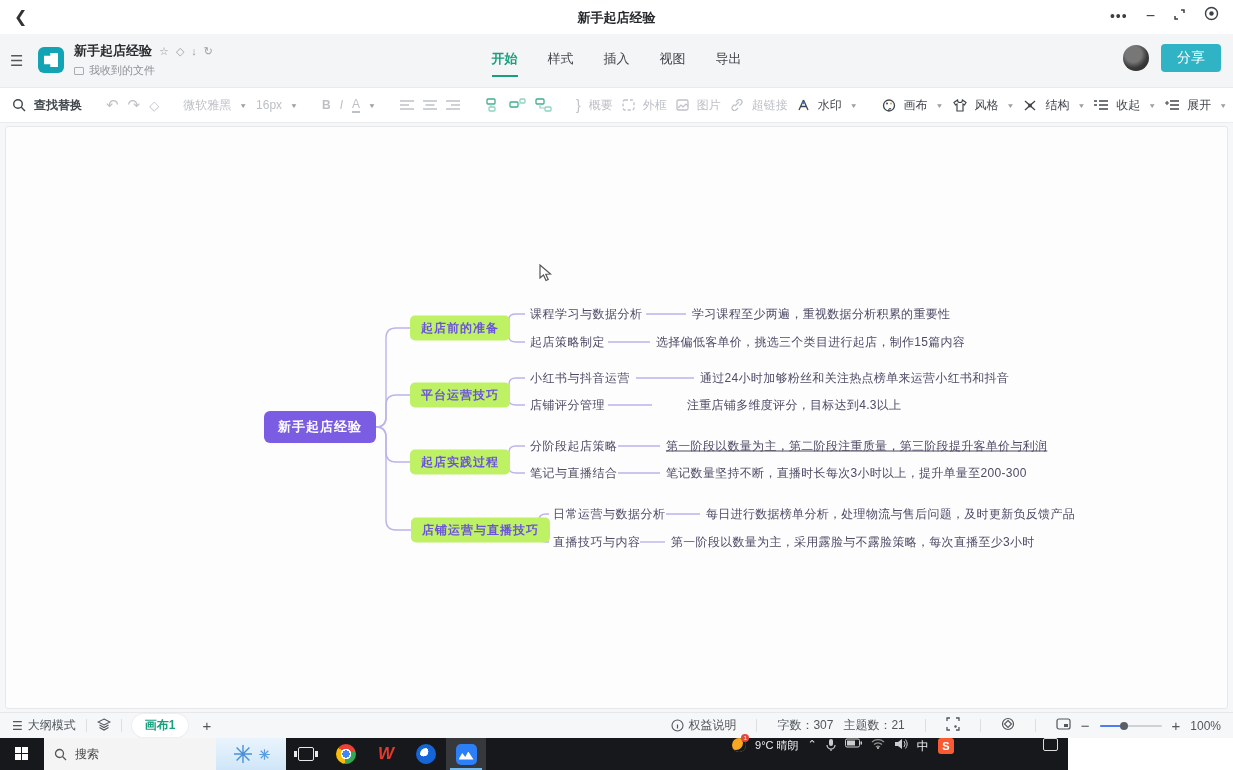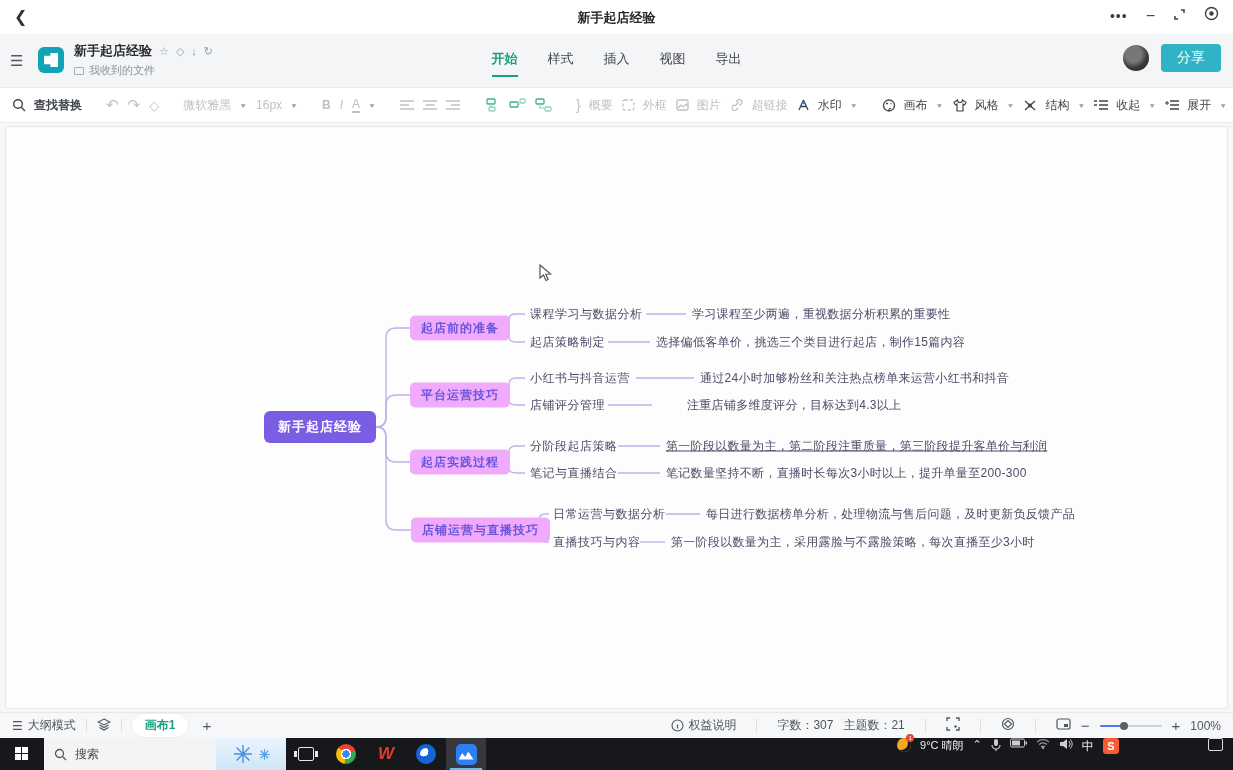--- a/index.html
+++ b/index.html
@@ -36,35 +36,35 @@
   #toolbar .it { display:flex; align-items:center; gap:8px; cursor:pointer; }
   .caret { font-size:8px; color:#9aa0a6; transform:scaleY(.8); }
   .ticon { display:inline-block; vertical-align:middle; }
   .helpc { width:15px; height:15px; border:1px solid #6a6f75; border-radius:50%; font-size:10px; line-height:14px; text-align:center; color:#6a6f75; }
   
   #canvaswrap { position:absolute; left:0; top:123px; width:1233px; height:589px; background:#f6f7f8; }
   #canvas { position:absolute; left:5px; top:3px; width:1223px; height:583px; background:#fdfdfe; border:1px solid #e7e8ea; border-radius:3px; }
   #mm-links { position:absolute; left:0; top:0; width:1223px; height:583px; }
   .mm-root { position:absolute; transform:translateY(-50%); background:#7b5de3; color:#fff; font-size:13px; font-weight:bold;
      padding:7px 14px; border-radius:6px; letter-spacing:1px; }
-  .mm-branch { position:absolute; transform:translateY(-50%); background:#f0abfc; color:#6b54db; font-size:12px; font-weight:bold;
+  .mm-branch { position:absolute; transform:translateY(-50%); background:#bef264; color:#6b54db; font-size:12px; font-weight:bold;
      padding:4px 11px; border-radius:5px; letter-spacing:1px; }
   .mm-label { position:absolute; transform:translateY(-50%); font-size:12px; color:#4f4b66; letter-spacing:.5px; }
   .mm-detail { position:absolute; transform:translateY(-50%); font-size:12px; color:#4f4b66; letter-spacing:.3px; }
   
   #statusbar { position:absolute; left:0; top:712px; width:1233px; height:26px; background:#f6f7f8; border-top:1px solid #e7e8ea;
      display:flex; align-items:center; font-size:12px; color:#51565c; padding:0 12px; }
   #statusbar .sep { width:1px; height:13px; background:#dcdee0; margin:0 10px; }
   .canvastab { background:#fff; color:#18a07e; font-weight:bold; border-radius:12px; padding:3px 13px; box-shadow:0 0 2px rgba(0,0,0,.12); }
   #statusbar .right { margin-left:auto; display:flex; align-items:center; gap:10px; }
   .slider { width:62px; height:2px; background:#cfd2d5; border-radius:2px; position:relative; }
   .slider .fill { position:absolute; left:0; top:0; height:2px; width:22px; background:#4e7cf6; border-radius:2px; }
   .slider .knob { position:absolute; left:20px; top:-3px; width:8px; height:8px; border-radius:50%; background:#5a5f66; }
   
-  #taskbar { position:absolute; left:0; top:738px; width:1233px; height:32px; background:#17181c; display:flex; align-items:stretch; }
+  #taskbar { position:absolute; left:0; top:738px; width:1068px; height:32px; background:#17181c; display:flex; align-items:stretch; }
   .tb-start { width:44px; display:flex; align-items:center; justify-content:center; }
   .winlogo { width:14px; height:14px; display:grid; grid-template-columns:6px 6px; grid-template-rows:6px 6px; gap:1px; }
   .winlogo i { background:#fff; }
   .tb-search { width:172px; background:#f4f4f4; display:flex; align-items:center; gap:8px; padding:0 10px; font-size:12px; color:#4a4a4a; }
   .tb-weatherpad { width:70px; background:linear-gradient(180deg,#eaf4fd,#cfe6f8); display:flex; align-items:center; justify-content:center; gap:4px; }
   .tb-apps { display:flex; align-items:stretch; }
   .tb-app { width:40px; display:flex; align-items:center; justify-content:center; position:relative; }
   .tb-app.active { background:rgba(255,255,255,.14); }
   .tb-app.active::after { content:""; position:absolute; left:4px; right:4px; bottom:0; height:2px; background:#76b9ed; }
   .chrome { width:20px; height:20px; border-radius:50%;

